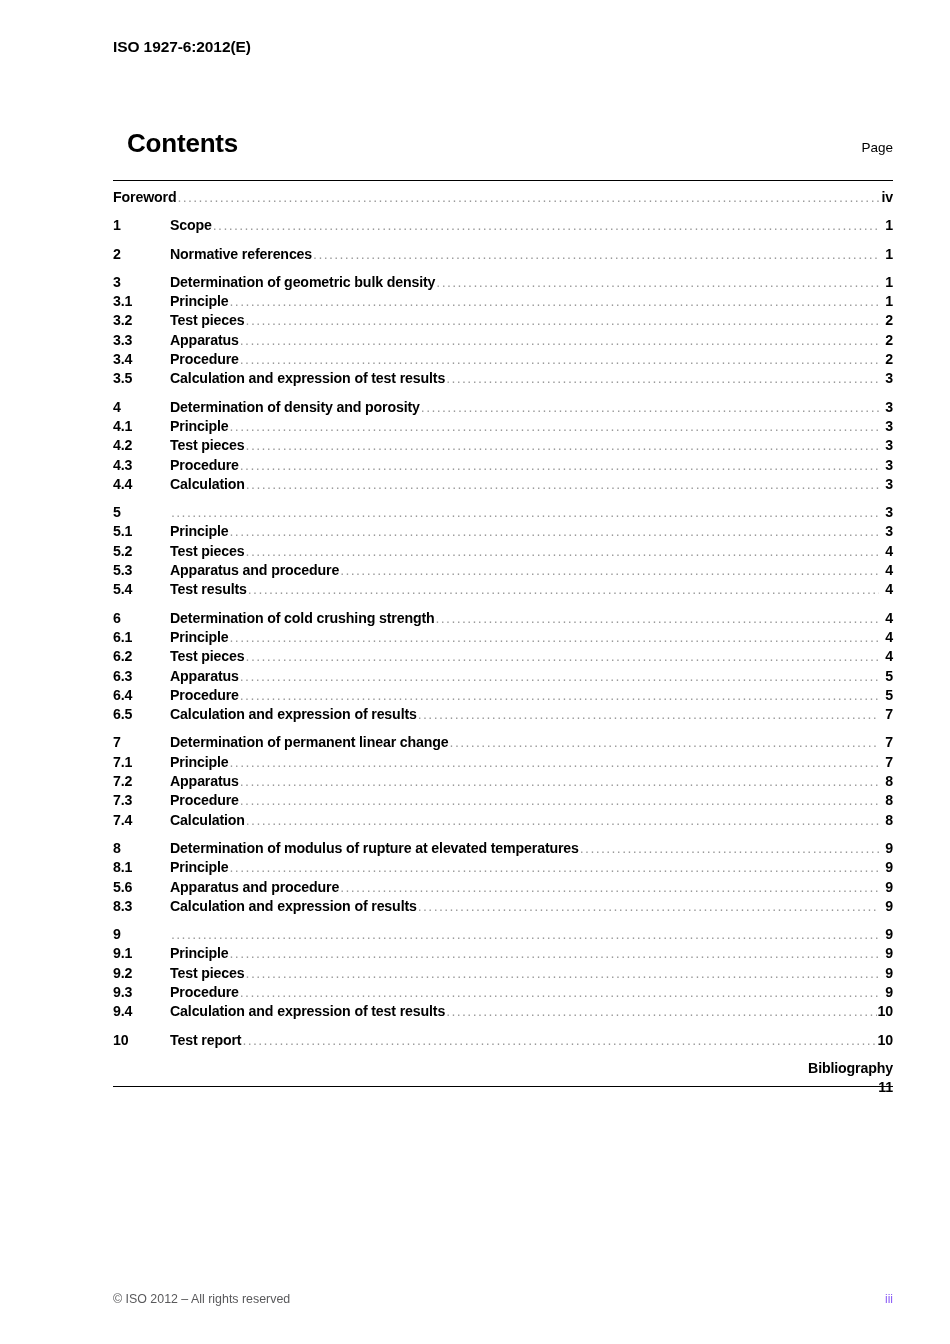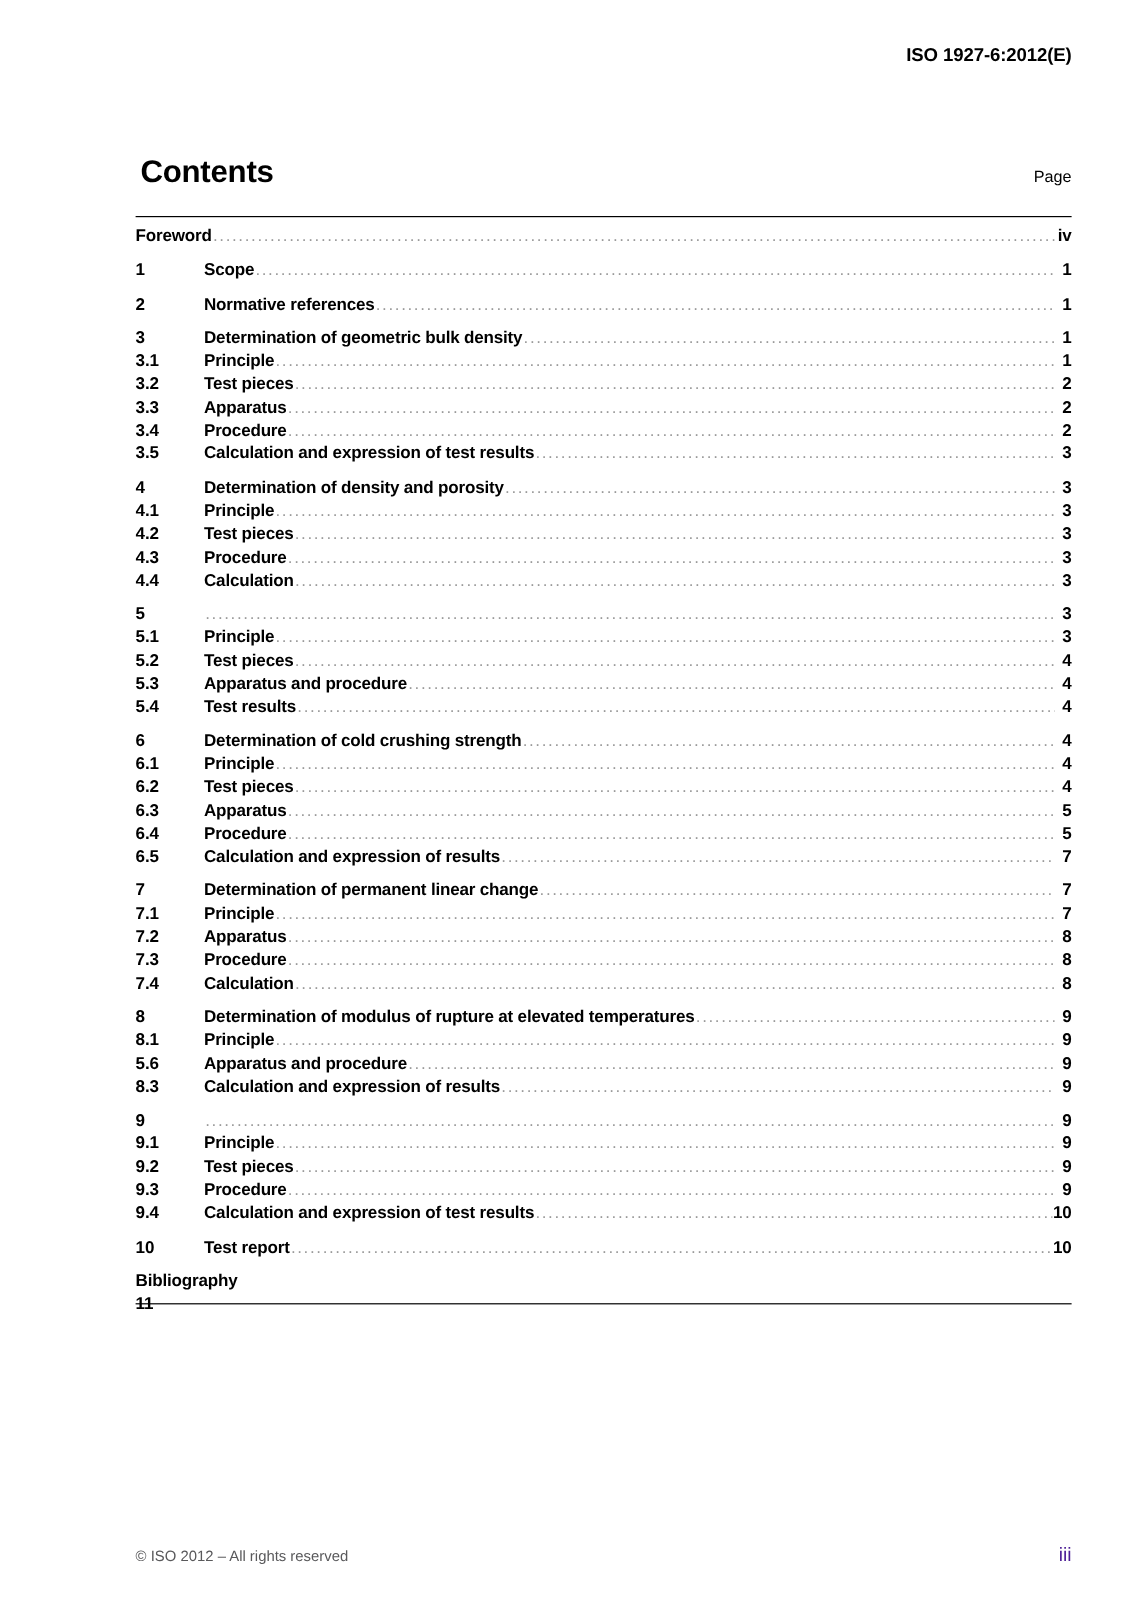--- a/index.html
+++ b/index.html
@@ -19,31 +19,31 @@
     overflow: hidden;
     box-sizing: border-box;
   }
 
   
   .doc-header {
     position: absolute;
     top: 38px;
     left: 113px;
     right: 57px;
-    text-align: right;
+    text-align: left;
     font-size: 15.5px;
     font-weight: bold;
     letter-spacing: -0.1px;
   }
 
   
   .title-row {
     position: absolute;
     top: 128px;
-    left: 117px;
+    left: 127px;
     right: 57px;
     display: flex;
     align-items: baseline;
     justify-content: space-between;
   }
   .contents-title {
     font-size: 26px;
     font-weight: bold;
     letter-spacing: -0.2px;
   }
@@ -59,21 +59,21 @@
     left: 113px;
     width: 780px;
     border-top: 1px solid #000000;
     border-bottom: 1px solid #000000;
     padding: 0;
     box-sizing: border-box;
   }
 
   .toc-row {
     display: flex;
-    align-items: flex-start;
+    align-items: flex-end;
     font-size: 14.2px;
     font-weight: bold;
     line-height: 19.3px;
     height: 19.3px;
     white-space: nowrap;
     letter-spacing: -0.15px;
   }
   .toc-row.gap-before { margin-top: 9px; }
   .toc-row.first      { margin-top: 7px; }
   .toc-row.last       { margin-bottom: 8px; flex-direction: column; }
@@ -123,22 +123,22 @@
     left: 113px;
     right: 57px;
     display: flex;
     align-items: baseline;
     justify-content: space-between;
     font-size: 12.4px;
     color: #59595b;
     gap: 40px;
   }
   .footer-page {
-    font-size: 16px;
-    color: #4c1d95;
+    font-size: 12px;
+    color: #8b5cf6;
   }
 </style>
 </head>
 <body>
 
 <div class="page">
 
   <div class="doc-header">ISO 1927-6:2012(E)</div>
 
   <div class="title-row">

